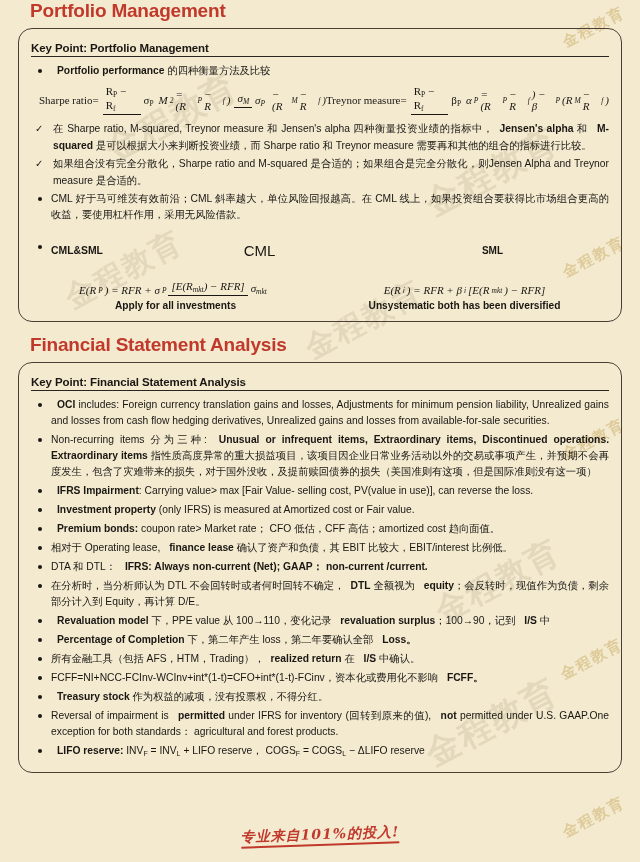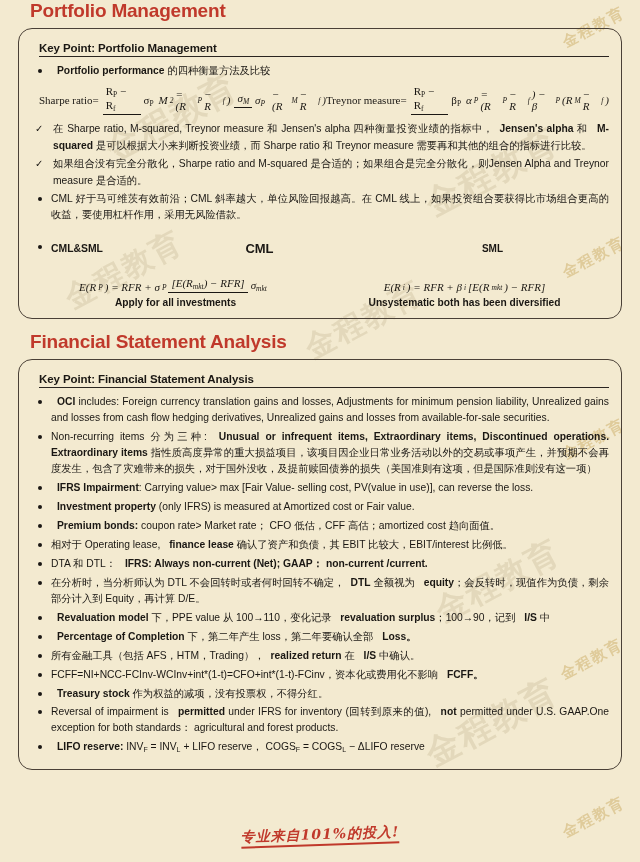--- a/index.html
+++ b/index.html
@@ -45,21 +45,21 @@
   }
   .kp-title{
     font-size:11.5px;
     font-weight:bold;
     letter-spacing:-0.1px;
     padding-bottom:3px;
     margin-bottom:5px;
     border-bottom:1.2px solid #2a2520;
     display:inline-block;
   }
-  .kp-title-wrap{border-bottom:1.1px solid #2a2520;margin-bottom:6px;margin-left:8px;}
+  .kp-title-wrap{border-bottom:1.1px solid #2a2520;margin-bottom:6px;}
   .kp-title-wrap .kp-title{border-bottom:none;margin-bottom:0;padding-bottom:2px;}
 
   ul.blist{list-style:none;margin:0;padding:0;}
   ul.blist > li{
     position:relative;
     padding-left:20px;
     margin-bottom:3px;
     font-size:10.3px;
     line-height:1.55;
     text-align:justify;
@@ -105,21 +105,21 @@
   sub{font-size:0.68em;vertical-align:-0.25em;}
   sup{font-size:0.68em;vertical-align:0.45em;}
   .eq{display:inline-flex;align-items:center;gap:2px;}
 
   .two-col{display:flex;justify-content:space-between;margin:4px 0 0 0;}
   .col{flex:1;text-align:center;}
   .col-eq{font-family:"Liberation Serif","DejaVu Serif",serif;font-size:11px;display:flex;justify-content:center;align-items:flex-end;min-height:30px;}
   .col-foot{font-size:10.2px;font-weight:bold;margin-top:4px;}
   .cml-head-row{display:flex;align-items:center;margin-top:16px;}
   .cml-head-row .lbl{width:92px;font-size:10.4px;font-weight:bold;}
-  .cml-head-row .c1{flex:1;text-align:center;font-size:13px;font-weight:bold;}
+  .cml-head-row .c1{flex:1;text-align:center;font-size:15px;font-weight:normal;}
   .cml-head-row .c2{flex:1;text-align:center;font-size:10px;font-weight:bold;}
 
   .footer-sig{
     position:absolute;
     left:0;right:0;bottom:18px;
     text-align:center;
     color:#c0392b;
     font-family:"DejaVu Serif",serif;
     font-style:italic;
     font-size:14px;

